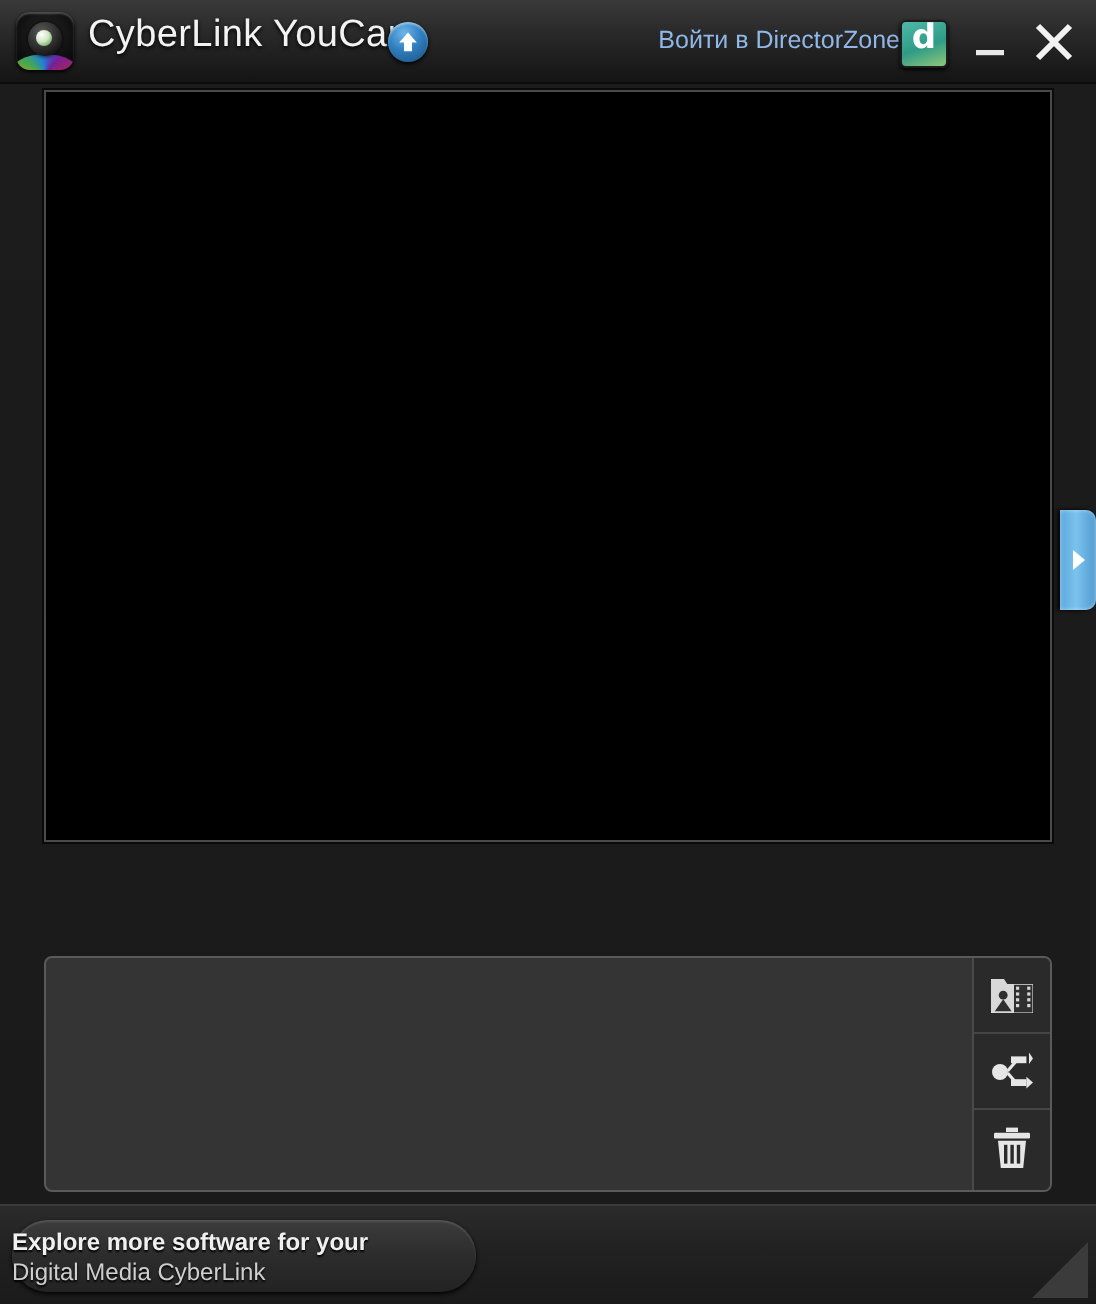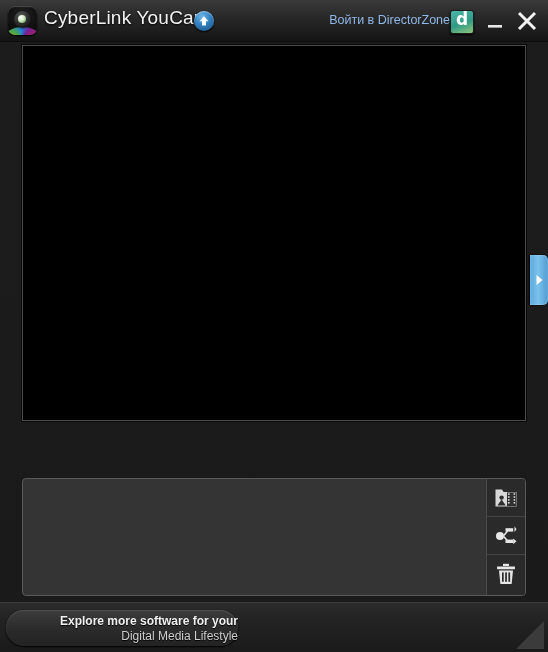--- a/index.html
+++ b/index.html
@@ -186,21 +186,21 @@
     background: linear-gradient(180deg, #2b2b2b 0%, #222222 40%, #1a1a1a 100%);
     border-top: 1px solid #3b3b3b;
   }
   .promo {
     position: absolute;
     left: 6px; top: 7px;
     width: 232px; height: 36px;
     border-radius: 18px;
     background: linear-gradient(180deg, #3c3c3c 0%, #2c2c2c 50%, #232323 100%);
     box-shadow: inset 0 1px 1px rgba(255,255,255,.12), 0 1px 2px #000;
-    text-align: right;
+    text-align: left;
     cursor: pointer;
   }
   .promo-line1 {
     position: absolute;
     left: 0; right: 0; top: 4px;
     font-size: 12px;
     font-weight: bold;
     color: #f0f0f0;
     text-shadow: 0 1px 1px #000;
   }
@@ -325,21 +325,21 @@
             <rect x="12.4" y="9.4" width="1.7" height="9.4"></rect>
           </g>
         </svg>
       </div>
     </div>
   </div>
 
   <div class="bottom-bar">
     <div class="promo">
       <div class="promo-line1">Explore more software for your</div>
-      <div class="promo-line2">Digital Media Lifestyle</div>
+      <div class="promo-line2">Digital Media CyberLink</div>
     </div>
     <div class="resize-grip">
       <svg width="30" height="30" viewBox="0 0 30 30">
         <path d="M29 1 L29 29 L1 29 Z" fill="#3b3b3b"></path>
       </svg>
     </div>
   </div>
 
 </div>
 

